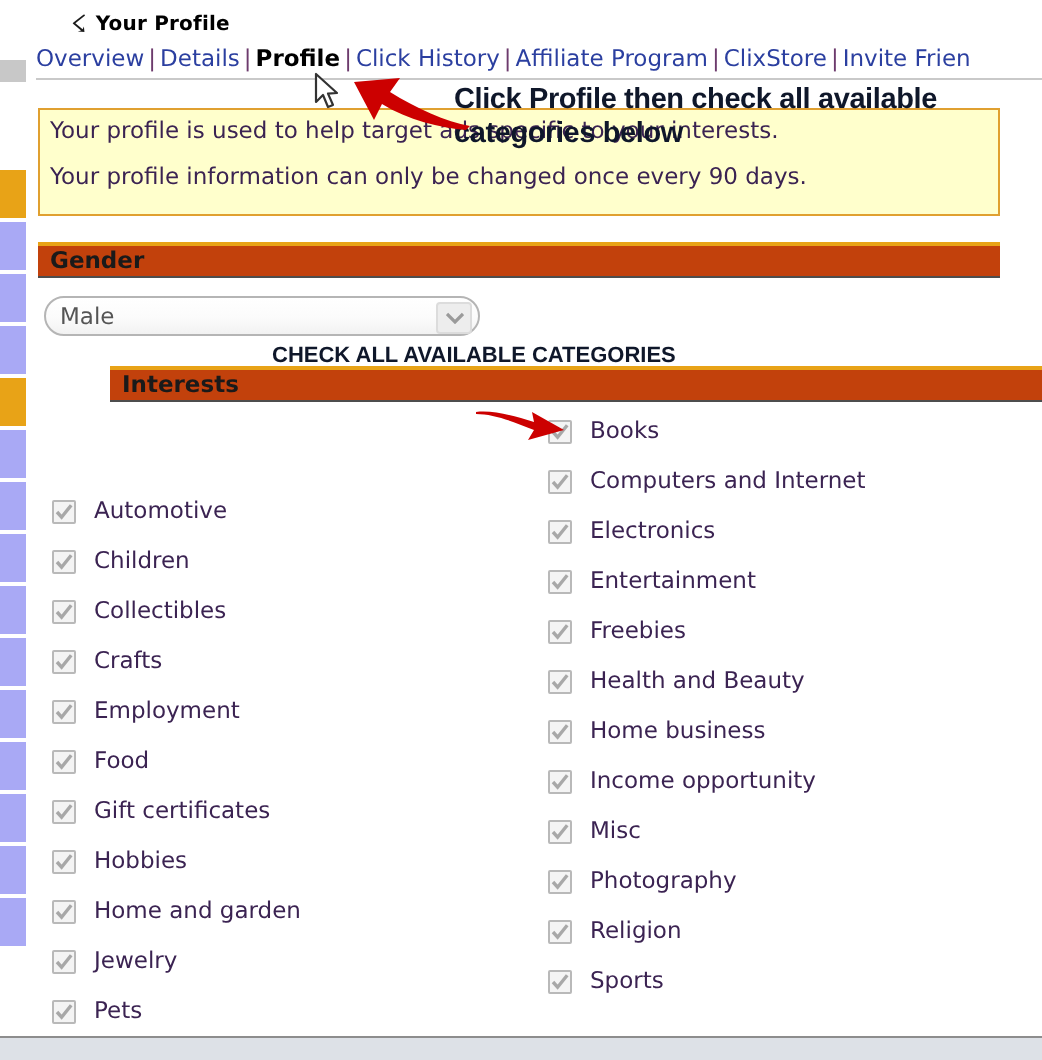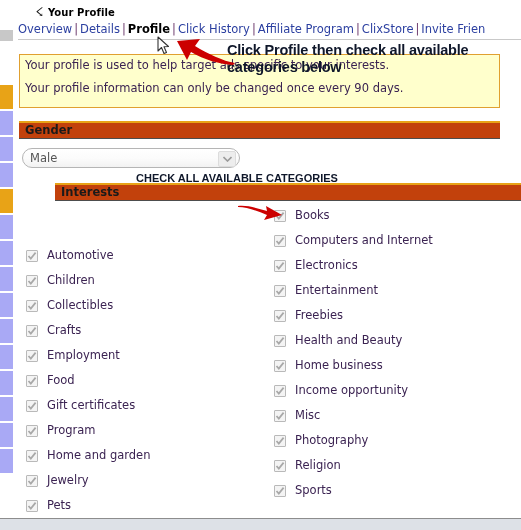--- a/index.html
+++ b/index.html
@@ -350,21 +350,21 @@
           </svg>
         </span>
         <span class="int-label">Gift certificates</span>
       </div>
       <div class="int-item">
         <span class="cbox">
           <svg width="10" height="10" viewBox="0 0 10 10">
             <path d="M1.5 5 L3.8 7.6 L8.6 1.6" fill="none" stroke="#a8a8a8" stroke-width="1.7"></path>
           </svg>
         </span>
-        <span class="int-label">Program</span>
+        <span class="int-label">Hobbies</span>
       </div>
       <div class="int-item">
         <span class="cbox">
           <svg width="10" height="10" viewBox="0 0 10 10">
             <path d="M1.5 5 L3.8 7.6 L8.6 1.6" fill="none" stroke="#a8a8a8" stroke-width="1.7"></path>
           </svg>
         </span>
         <span class="int-label">Home and garden</span>
       </div>
       <div class="int-item">

